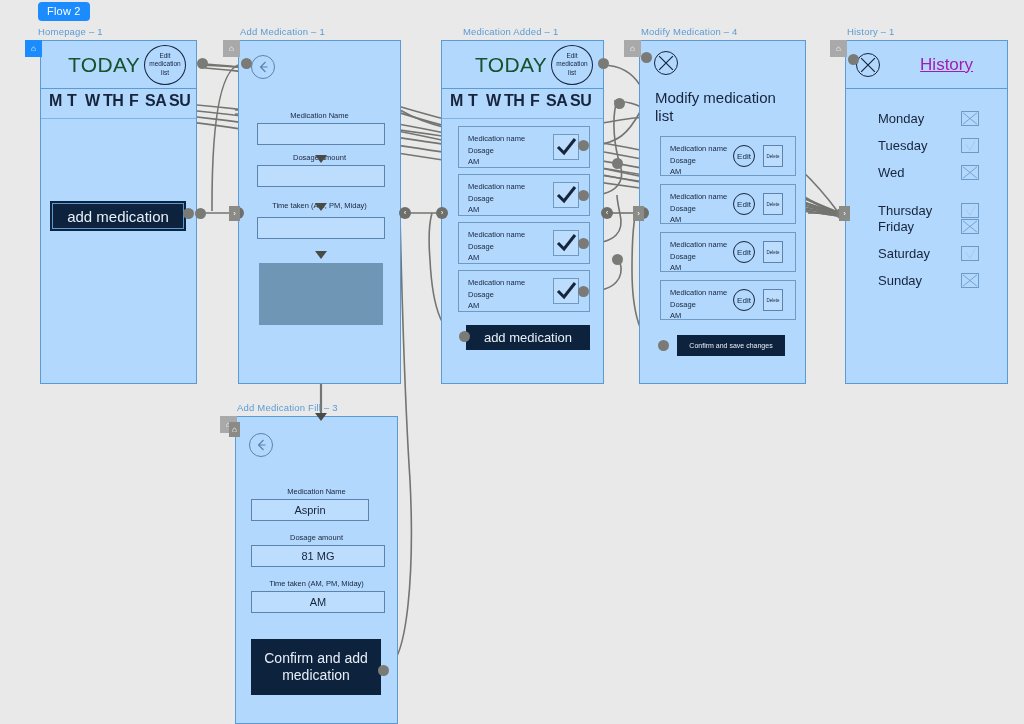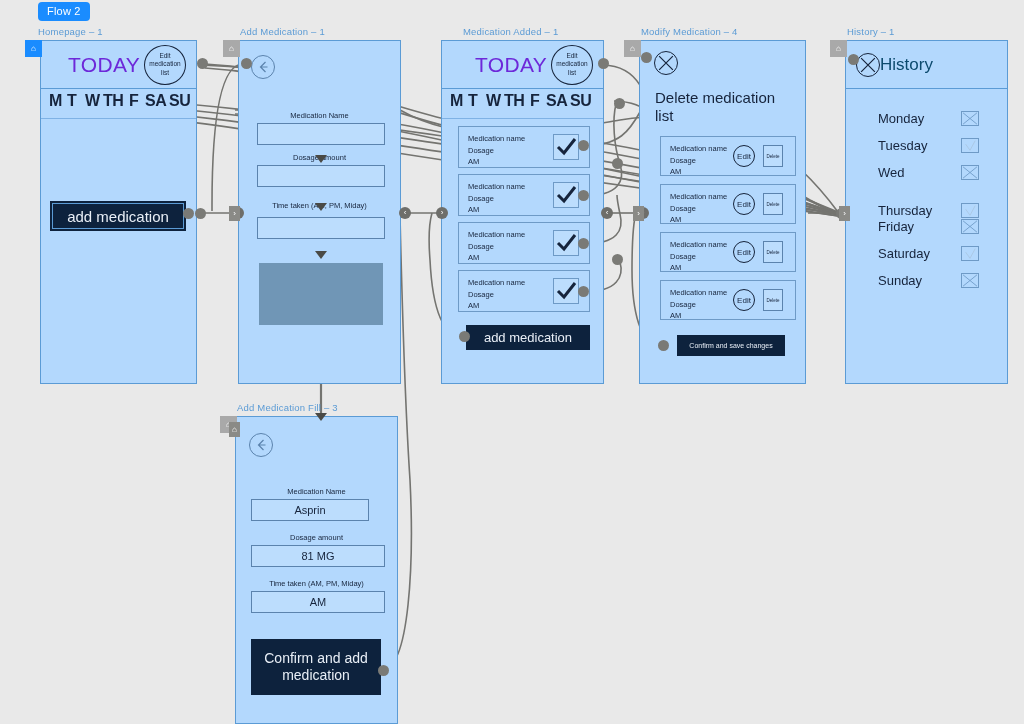--- a/index.html
+++ b/index.html
@@ -50,21 +50,21 @@
     position: relative;
     height: 48px;
     border-bottom: 1px solid #5b9bd5;
     display: flex;
     align-items: center;
     justify-content: flex-end;
     padding-right: 10px;
   }
   .today-text {
     font-size: 21px;
-    color: #6d28d9;
+    color: #14532d;
     letter-spacing: .3px;
     margin-right: 4px;
   }
   .edit-pill {
     width: 42px; height: 40px;
     border: 1px solid #16243c;
     border-radius: 50%;
     display: flex; align-items: center; justify-content: center;
     text-align: center;
     font-size: 6.5px;
@@ -181,23 +181,24 @@
     position: absolute;
     width: 24px; height: 24px;
     border-radius: 50%;
     border: 1.4px solid #16243c;
   }
   .circ-icon.soft { border-color: #5b83ad; }
 
   
   .hist-title {
     font-size: 17px;
-    color: #0c4a6e;
+    color: #a21caf;
     flex: 1;
-    text-align: left;
+    text-align: right;
+    text-decoration: underline;
   }
   .hist-row {
     position: absolute;
     left: 32px; right: 28px;
     display: flex;
     align-items: center;
     justify-content: space-between;
     color: #16243c;
     font-size: 13px;
   }
@@ -402,21 +403,21 @@
 
   <div class="frame-label" style="left:641px; top:26px;">Modify Medication – 4</div>
   <div class="frame" id="f-modify" style="left:639px; top:40px; width:167px; height:344px;">
     <div class="home-badge grey">⌂</div>
     <div class="circ-icon" style="left:14px; top:10px;">
       <svg width="22" height="22" viewBox="0 0 24 24">
           <path d="M4.5 4.5 L19.5 19.5 M19.5 4.5 L4.5 19.5" stroke="#16243c" stroke-width="1.3" fill="none"></path>
         </svg>
     </div>
 
-    <div class="modify-title" style="left:15px; top:48px; width:130px;">Delete medication list</div>
+    <div class="modify-title" style="left:15px; top:48px; width:130px;">Modify medication list</div>
 
     <div class="med-card" style="left:20px; top:95px; width:136px; height:40px;">
       <div class="lines">
         <div>Medication name</div>
         <div>Dosage</div>
         <div>AM</div>
       </div>
       <div class="edit-circle" style="right:40px;">Edit</div>
       <div class="delete-sq" style="right:12px;">Delete</div>
     </div>

